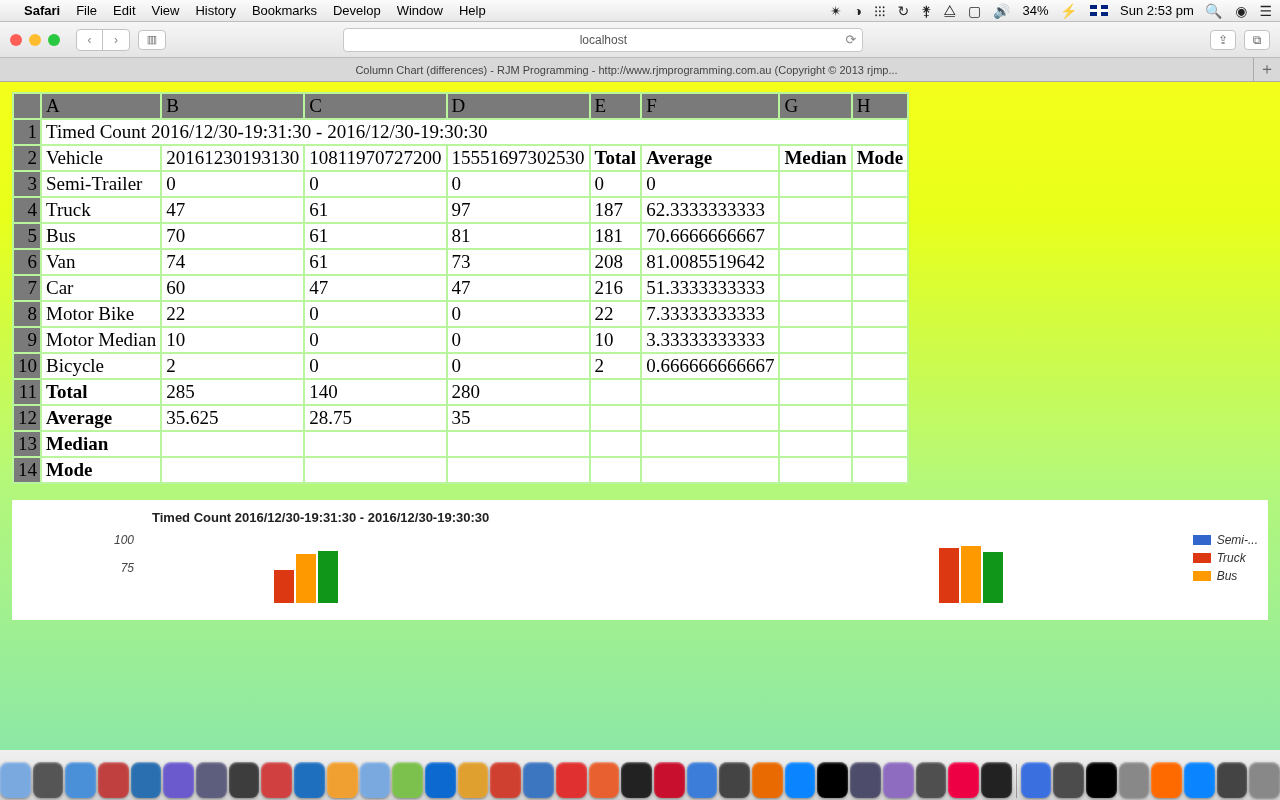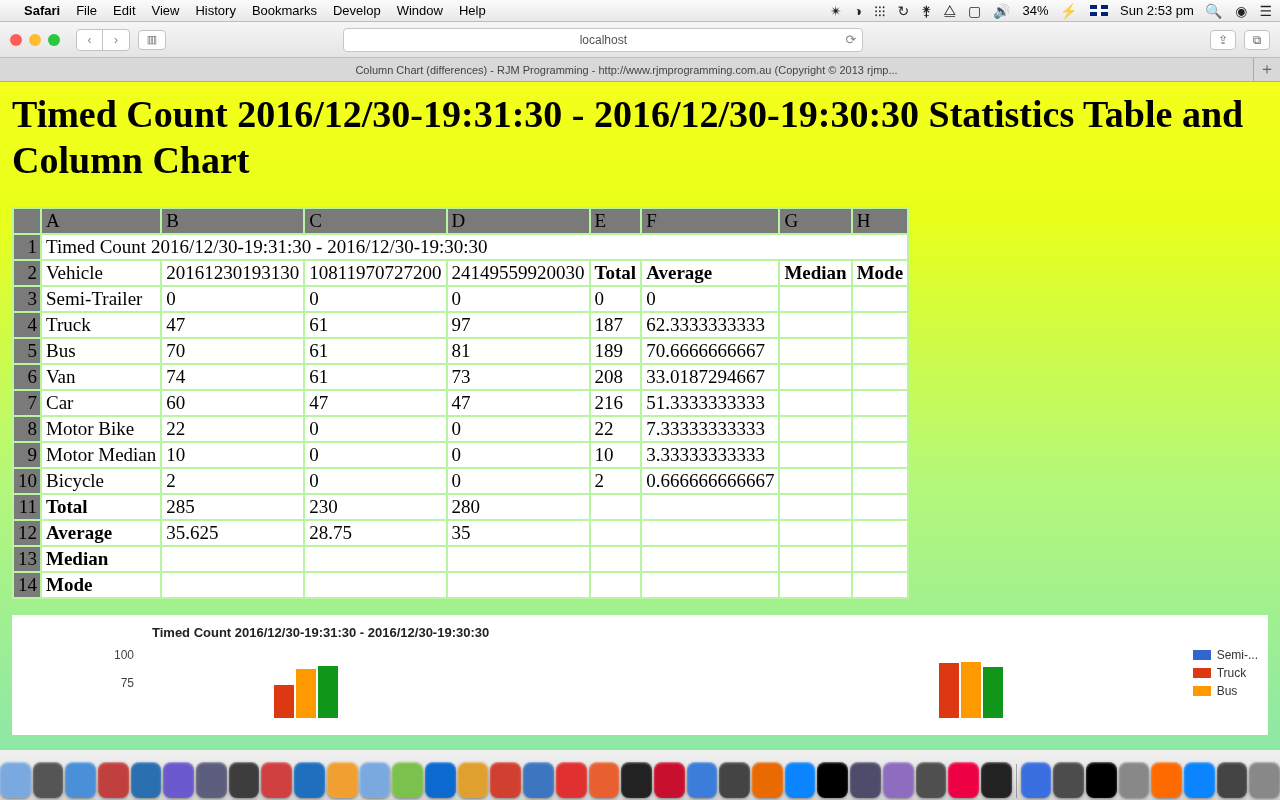--- a/index.html
+++ b/index.html
@@ -71,21 +71,21 @@
   font-weight: 400; color:#000; white-space: nowrap;
 }
 .sheet .hdr { background: #7a7a7a; color:#000; font-weight: 400; }
 .sheet .rownum { background:#7a7a7a; color:#000; text-align:right; padding-right:3px; }
 .sheet .bold { font-weight: 700; }
 .sheet .corner { background:#7a7a7a; }
 
 
 .chart-wrap { margin-top: 16px; background:#fff; padding: 10px 10px 0 10px; height:120px; overflow:hidden; position:relative;}
 .chart-title { font-family: Arial, sans-serif; font-size: 13px; font-weight:700; color:#222; margin-left: 130px; margin-bottom: 8px;}
-.chart-body { display:flex; }
+.chart-body { display:flex;font-style:italic; }
 .chart-axis { width:120px; font-family:Arial; font-size:12px; color:#444; text-align:right; padding-right:8px;}
 .chart-axis div { height:28px; }
 .chart-plot { flex:1; position:relative; height:70px; }
 .bars { position:absolute; left:0; display:flex; gap:2px; align-items:flex-end; height:70px; }
 .bars.g1 { left: 110px; }
 .bars.g2 { left: 775px; }
 .bar { width: 20px; }
 .legend { position:absolute; right: 0; top: 0; font-family:Arial; font-size:12px; color:#333;}
 .legend div { display:flex; align-items:center; gap:6px; margin-bottom:4px;}
 .swatch{ width:18px; height:10px; }
@@ -157,21 +157,20 @@
 </div>
 
 <div class="tabbar">
   <div class="tab">
       <span>Column Chart (differences) - RJM Programming - http://www.rjmprogramming.com.au (Copyright © 2013 rjmp...</span>
     </div>
   <div class="tab-add">＋</div>
 </div>
 
 <div class="page">
-  <h1>Timed Count 2016/12/30-19:31:30 - 2016/12/30-19:30:30 Statistics Table and Column Chart</h1>
 
   <table class="sheet">
     <tbody>
         <tr>
       <td class="corner">&nbsp;</td>
       <td class="hdr">A</td>
       <td class="hdr">B</td>
       <td class="hdr">C</td>
       <td class="hdr">D</td>
       <td class="hdr">E</td>
@@ -181,21 +180,21 @@
     </tr>
     <tr>
       <td class="rownum">1</td>
       <td colspan="8">Timed Count 2016/12/30-19:31:30 - 2016/12/30-19:30:30</td>
     </tr>
     <tr>
       <td class="rownum">2</td>
       <td>Vehicle</td>
       <td>20161230193130</td>
       <td>10811970727200</td>
-      <td>24149559920030</td>
+      <td>15551697302530</td>
       <td class="bold">Total</td>
       <td class="bold">Average</td>
       <td class="bold">Median</td>
       <td class="bold">Mode</td>
     </tr>
     </tbody>
       <tbody id="data-rows">
         <tr>
           <td class="rownum">3</td>
           <td>Semi-Trailer</td>
@@ -217,33 +216,33 @@
           <td>62.3333333333</td>
           <td></td>
           <td></td>
         </tr>
         <tr>
           <td class="rownum">5</td>
           <td>Bus</td>
           <td>70</td>
           <td>61</td>
           <td>81</td>
-          <td>189</td>
+          <td>181</td>
           <td>70.6666666667</td>
           <td></td>
           <td></td>
         </tr>
         <tr>
           <td class="rownum">6</td>
           <td>Van</td>
           <td>74</td>
           <td>61</td>
           <td>73</td>
           <td>208</td>
-          <td>33.0187294667</td>
+          <td>81.0085519642</td>
           <td></td>
           <td></td>
         </tr>
         <tr>
           <td class="rownum">7</td>
           <td>Car</td>
           <td>60</td>
           <td>47</td>
           <td>47</td>
           <td>216</td>
@@ -283,21 +282,21 @@
           <td>0.666666666667</td>
           <td></td>
           <td></td>
         </tr>
       </tbody>
     <tbody>
         <tr>
       <td class="rownum">11</td>
       <td class="bold">Total</td>
       <td>285</td>
-      <td>230</td>
+      <td>140</td>
       <td>280</td>
       <td></td>
           <td></td>
           <td></td>
           <td></td>
     </tr>
     <tr>
       <td class="rownum">12</td>
       <td class="bold">Average</td>
       <td>35.625</td>

